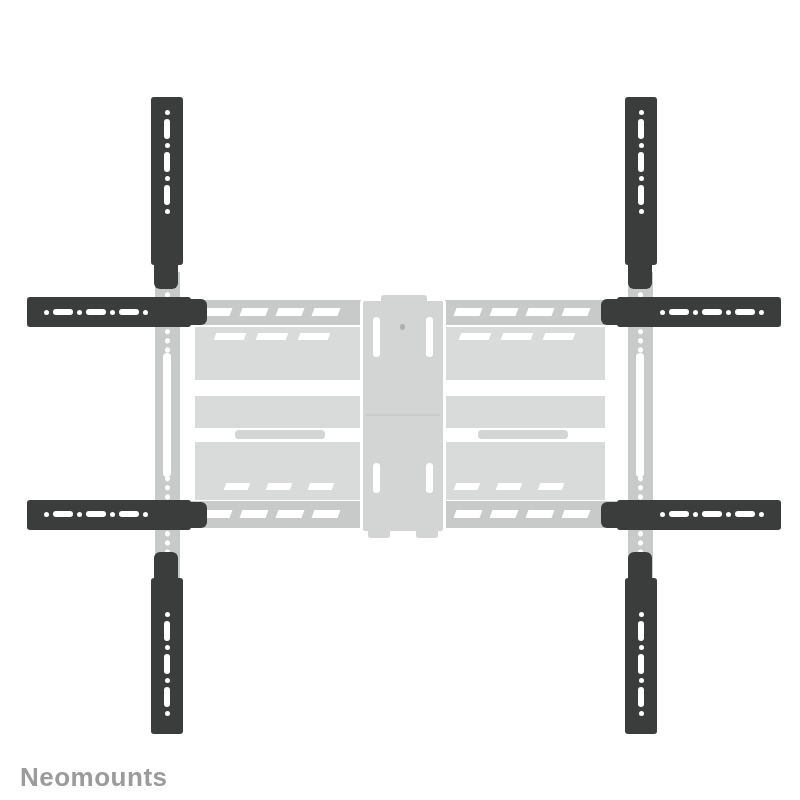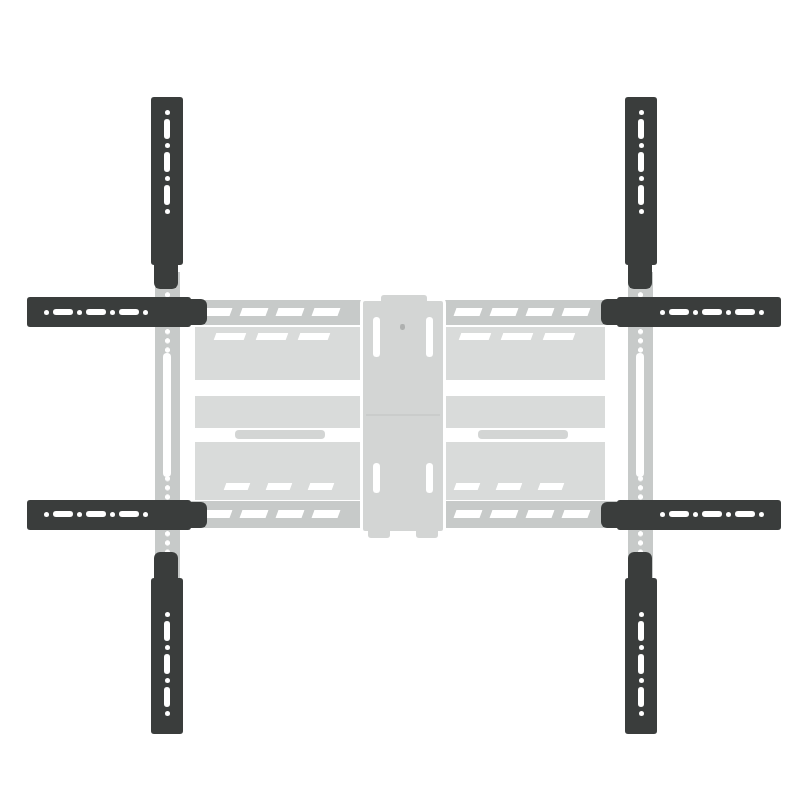--- a/index.html
+++ b/index.html
@@ -197,13 +197,14 @@
         <div class="hole-dot"></div>
         <div class="hole-slot"></div>
         <div class="hole-dot"></div>
         <div class="hole-slot"></div>
         <div class="hole-dot"></div>
         <div class="hole-slot"></div>
         <div class="hole-dot"></div>
       </div>
     </div>
 
+  <div class="abs logo" style="left:20px;top:762px;">Neomounts</div>
 </div>
 
 </body></html>

